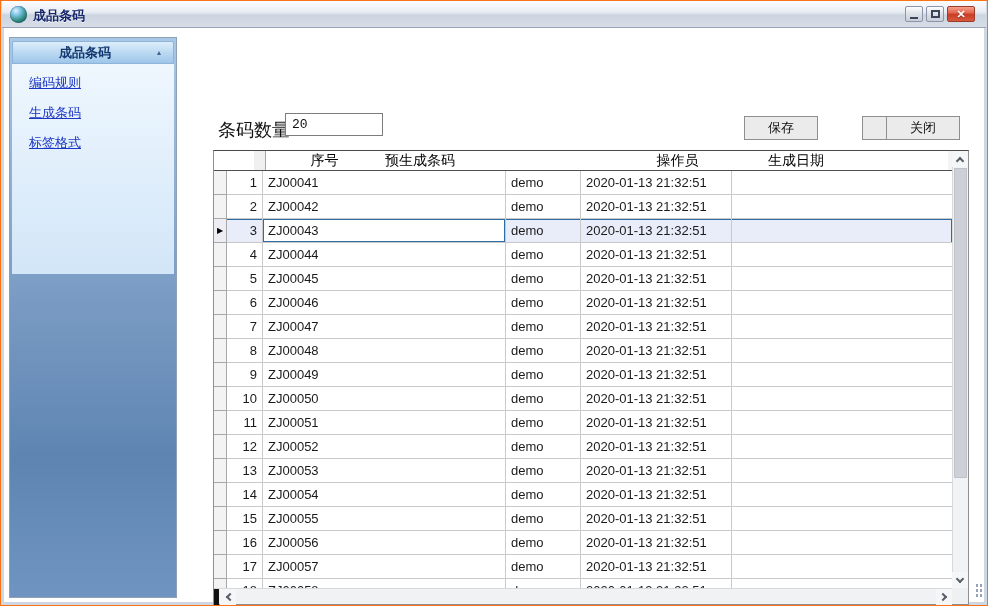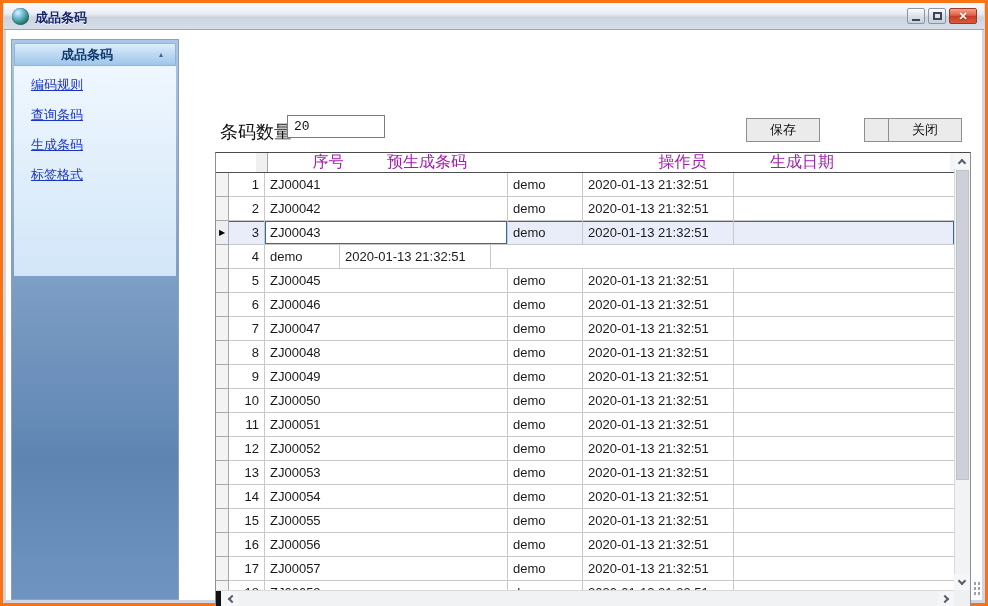--- a/index.html
+++ b/index.html
@@ -1,21 +1,21 @@
 <!DOCTYPE html>
 <html><head>
 <meta charset="utf-8">
 <style>
   * { margin:0; padding:0; box-sizing:border-box; }
   html,body { width:988px; height:606px; font-family:"Liberation Sans", sans-serif; }
   body { background:#ffffff; overflow:hidden; }
 
   
   .window { position:relative; width:988px; height:606px;
-    background:#cfd7e2; border:3px solid #f97316; }
+    background:#cfd7e2; border:1px solid #f97316; }
   .titlebar { position:absolute; left:1px; top:0; right:1px; height:27px;
     background:linear-gradient(180deg,#fbfcfe 0%,#e9edf3 42%,#ccd4e0 55%,#d7dee8 100%);
     border-bottom:1px solid #98a5b8; }
   .app-icon { position:absolute; left:8px; top:5px; width:17px; height:17px; border-radius:50%;
     background:radial-gradient(circle at 35% 28%, #dff3ff 0%, #7ec3e6 28%, #2e8b7a 62%, #123c6b 95%);
     box-shadow:inset 0 0 1px #0a2b4e; }
   .title-text { position:absolute; left:31px; top:6px; font-size:13px; font-weight:bold;
     color:#17266b; text-shadow:0 1px 0 rgba(255,255,255,.8); }
   .winbtn { position:absolute; top:5px; height:16px; border:1px solid #8b95a7; border-radius:2px;
     background:linear-gradient(180deg,#fdfdfe,#dfe3ea 45%,#c8cfda); cursor:default;
@@ -55,21 +55,21 @@
   .toolbtn { position:absolute; top:88px; width:74px; height:24px; background:#ebebeb;
     border:1px solid #8e8e8e; font-size:13px; color:#101010; cursor:pointer;
     font-family:Liberation Mono, monospace; }
   .btn-save { left:740px; } .btn-print { left:858px; } .btn-closebtn { left:882px; }
 
   
   .grid { position:absolute; left:209px; top:122px; width:756px; height:455px;
     border:1px solid #8f8f8f; border-top-color:#4a4a4a; background:#fff; }
   .grid-inner { position:absolute; left:0; top:0; right:16px; bottom:16px; overflow:hidden; }
   .grid-headrow { display:flex; height:20px; border-bottom:1px solid #4f4f4f; background:#fff; }
-  .hcell { font-size:16px; color:#a21caf; display:flex; align-items:center; padding-left:4px; overflow:hidden; white-space:nowrap;margin-left:40px; }
+  .hcell { font-size:14px; color:#000000; display:flex; align-items:center; padding-left:4px; overflow:hidden; white-space:nowrap;margin-left:40px; }
   .grid-row { display:flex; height:24px; background:#fff; }
   .cell { font-size:13px; color:#1a1a1a; display:flex; align-items:center;
     border-right:1px solid #c9c9c9; border-bottom:1px solid #c9c9c9;
     padding-left:5px; overflow:hidden; white-space:nowrap; }
   .c0 { width:13px; padding:0; background:#f3f3f3; border-right:1px solid #a8a8a8;
         border-bottom:1px solid #a8a8a8; justify-content:center; }
   .hc0 { width:13px; padding:0; background:#f0f0f0; border-right:1px solid #a8a8a8; }
   .c1 { width:36px; justify-content:flex-end; padding-right:5px; padding-left:0; }
   .hc1 { width:36px; }
   .c2 { width:243px; } .hc2 { width:243px; }
@@ -124,21 +124,20 @@
 
   <div class="client">
 
     <div class="sidebar">
       <div class="nav-header">
         <span class="hdr-label">成品条码</span>
         <span class="hdr-arrow">▴</span>
       </div>
       <div class="nav-links">
         <a class="nav-link">编码规则</a>
-        <a class="nav-link">查询条码</a>
         <a class="nav-link">生成条码</a>
         <a class="nav-link">标签格式</a>
       </div>
     </div>
 
     <div>
       <span class="qty-label">条码数量</span>
       <input class="qty-input" value="20" style="">
       <button class="toolbtn btn-save">保存</button>
       <button class="toolbtn btn-print">打印</button>
@@ -178,20 +177,21 @@
     <div class="cell c1">3</div>
     <div class="cell c2">ZJ00043</div>
     <div class="cell c3">demo</div>
     <div class="cell c4">2020-01-13 21:32:51</div>
     <div class="cell c5"></div>
   </div>
 
   <div class="grid-row">
     <div class="cell c0 sel-cell"></div>
     <div class="cell c1">4</div>
+    <div class="cell c2">ZJ00044</div>
     <div class="cell c3">demo</div>
     <div class="cell c4">2020-01-13 21:32:51</div>
     <div class="cell c5"></div>
   </div>
 
   <div class="grid-row">
     <div class="cell c0 sel-cell"></div>
     <div class="cell c1">5</div>
     <div class="cell c2">ZJ00045</div>
     <div class="cell c3">demo</div>

